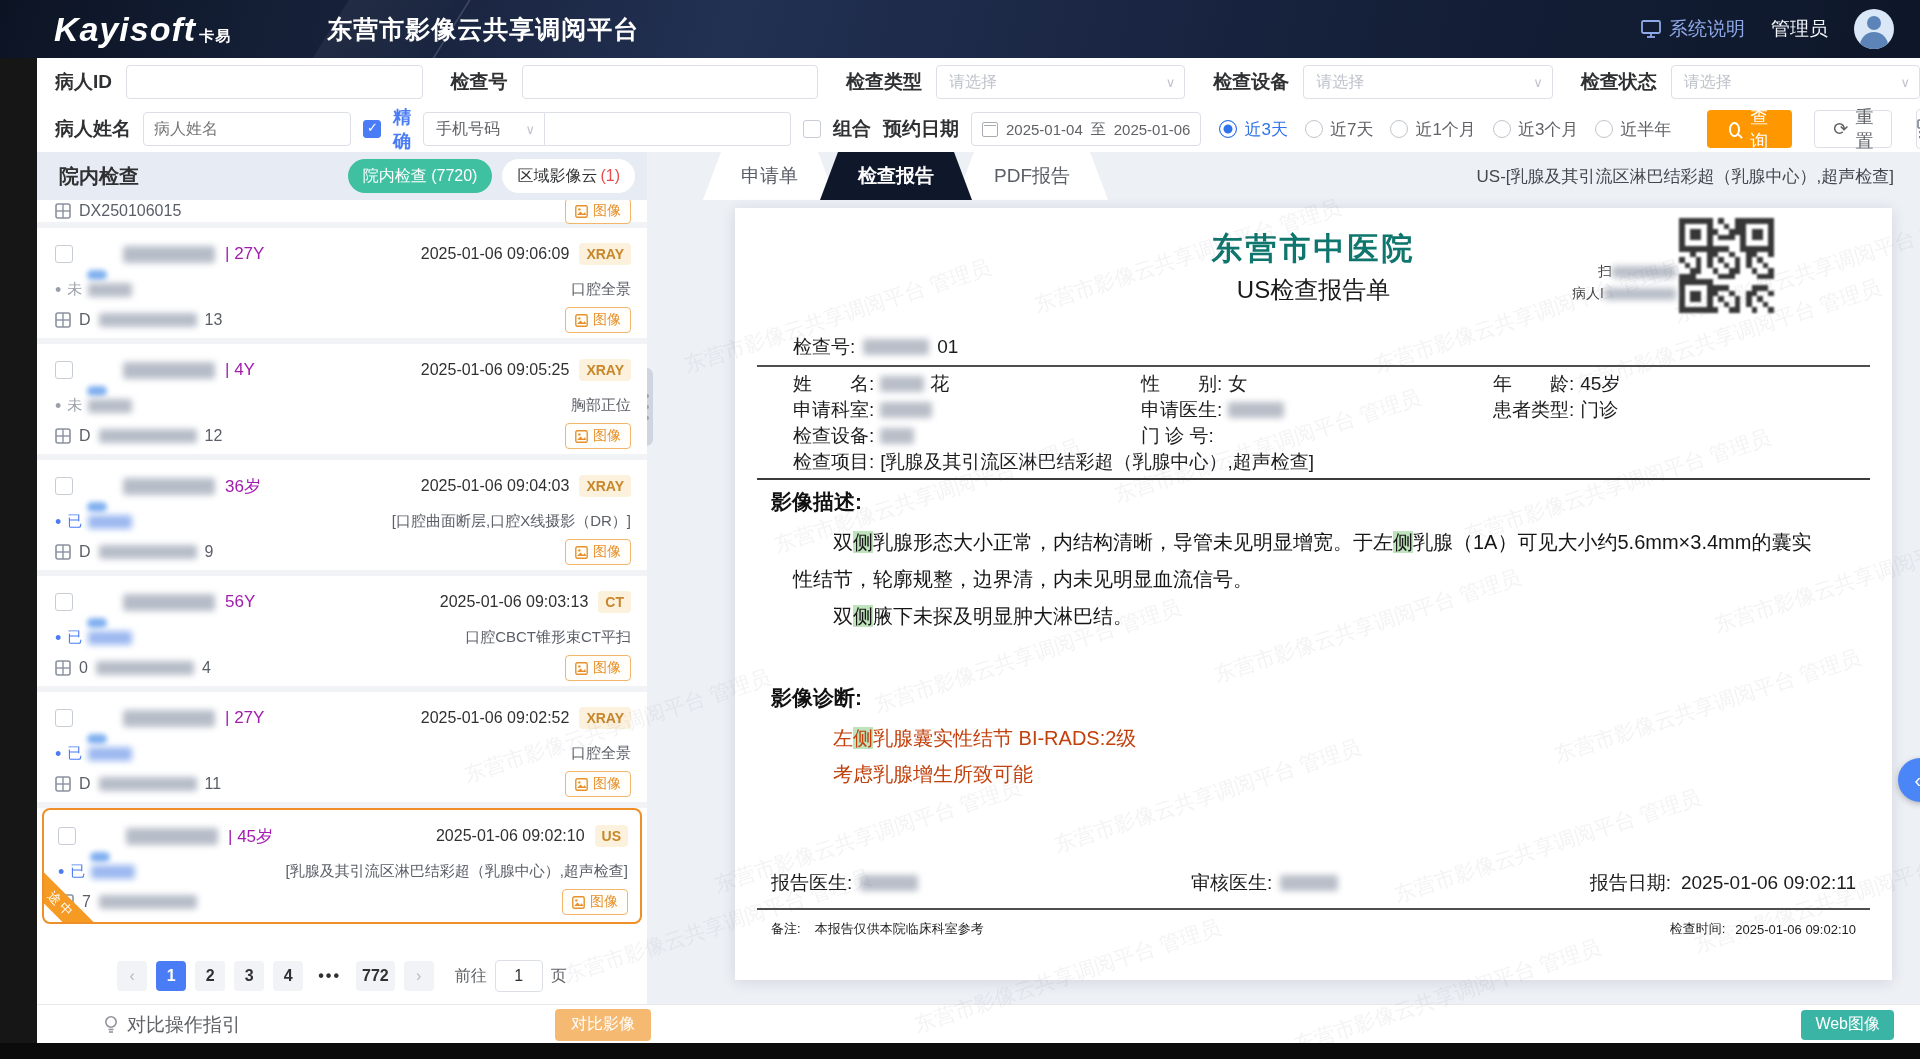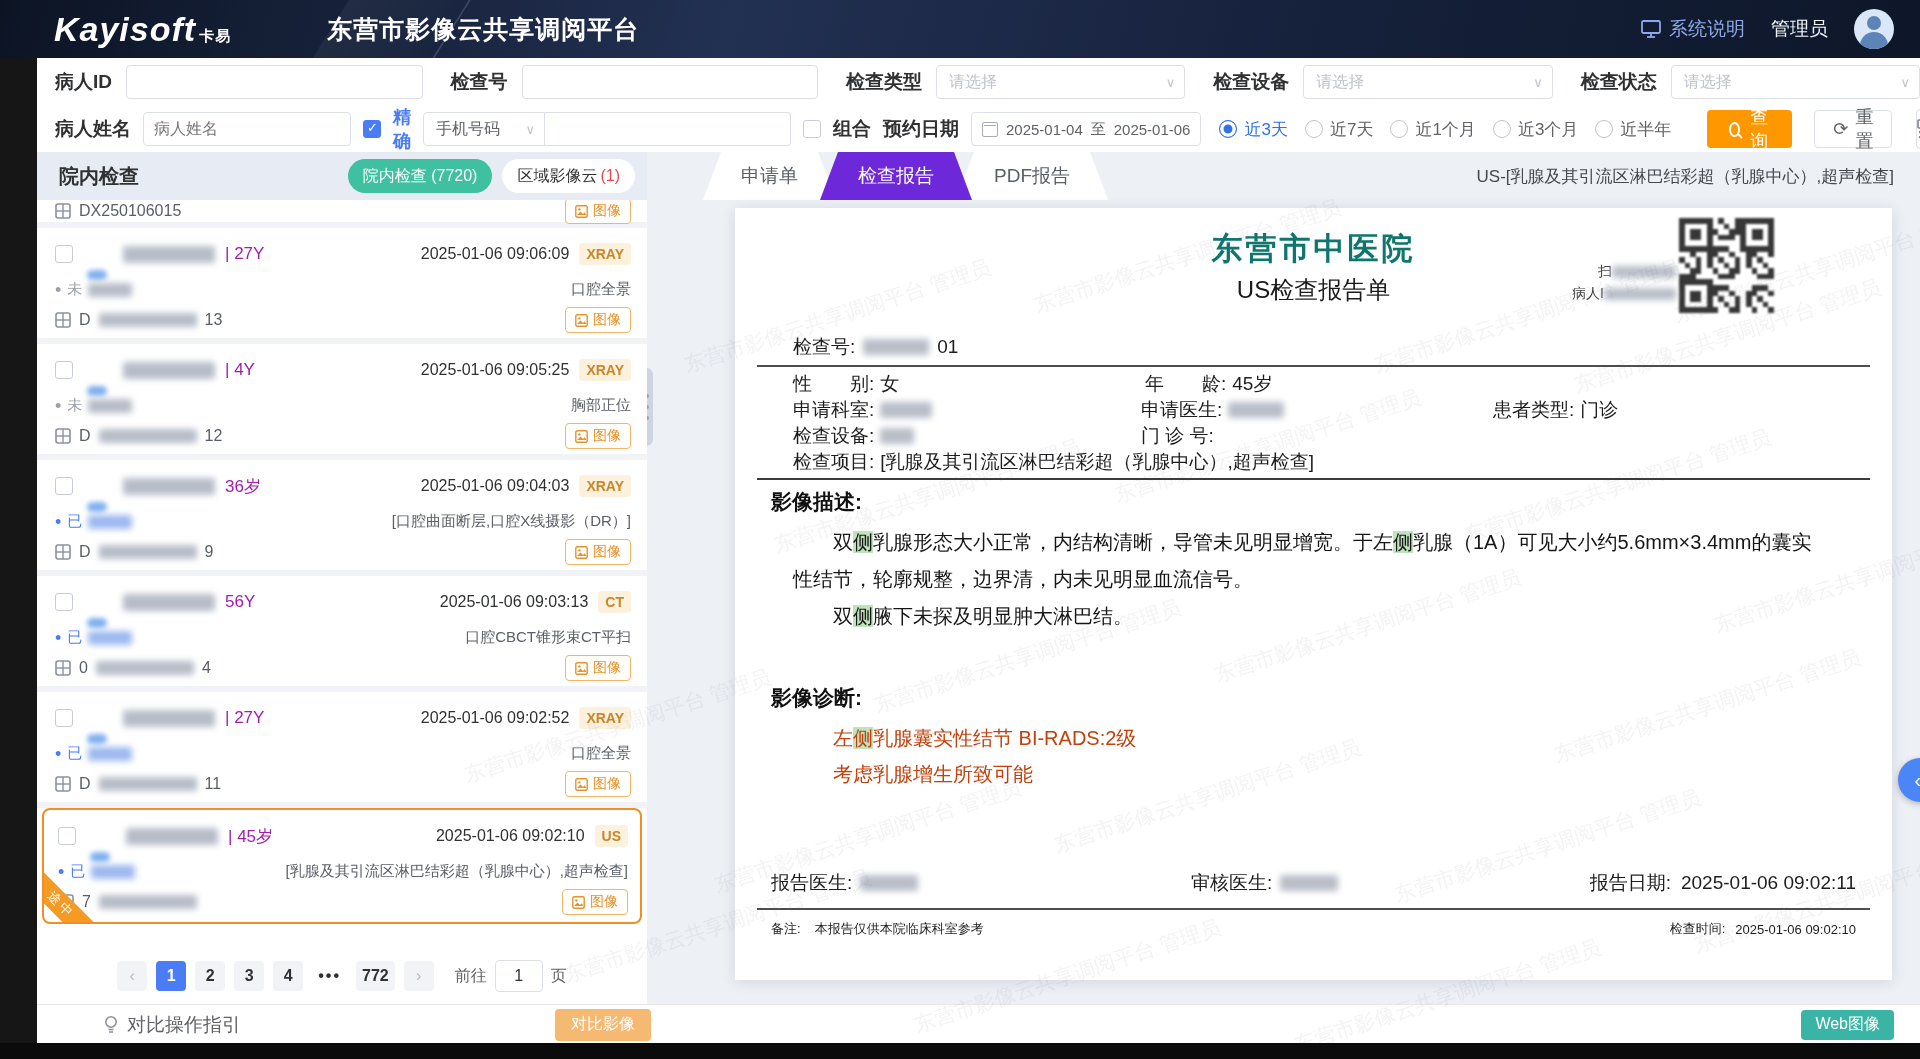--- a/index.html
+++ b/index.html
@@ -112,21 +112,21 @@
   .pg.dots { background:transparent; letter-spacing:2px; }
   .goto { display:flex; align-items:center; gap:8px; margin-left:12px; color:#606266; }
   .goto input { width:48px; height:32px; border:1px solid #dcdfe6; border-radius:4px; text-align:center;
                 font-size:16px; color:#303133; outline:none; font-family:inherit; box-sizing:border-box; }
 
   
   .main { position:absolute; left:647px; top:152px; width:1273px; height:852px; background:#edf0f5; overflow:hidden; z-index:3; }
   .tab-row { position:absolute; top:0; left:0; right:0; height:48px; display:flex; align-items:flex-end; padding-left:56px; }
   .tab { height:48px; line-height:48px; padding:0 38px; background:#fff; color:#5a5e66; font-size:19px;
          clip-path:polygon(18px 0, calc(100% - 18px) 0, 100% 100%, 0 100%); margin-right:-16px; position:relative; }
-  .tab.active { background:#6d28d9; color:#fff; z-index:2; }
+  .tab.active { background:#0f172a; color:#fff; z-index:2;font-weight:bold; }
   .ctx { position:absolute; right:26px; top:13px; font-size:17px; color:#43474e; }
   .drag-handle { position:absolute; left:-7px; top:216px; width:13px; height:78px; background:#cfd5de; border-radius:7px;
                  z-index:5; display:flex; flex-direction:column; align-items:center; justify-content:center; gap:7px; }
   .drag-handle i { width:4px; height:4px; border-radius:50%; background:#9aa2ae; }
 
   .paper { position:absolute; left:88px; top:56px; width:1157px; height:772px; background:#fff;
            box-shadow:0 2px 14px rgba(25,35,60,.12); color:#1d1d1f; }
   .p-title { position:absolute; top:20px; left:0; width:100%; text-align:center; font-size:31px; font-weight:bold; letter-spacing:3px; color:#0f766e; }
   .p-sub { position:absolute; top:66px; left:0; width:100%; text-align:center; font-size:24px; color:#1a1a1a; }
   .qr { position:absolute; right:118px; top:10px; width:95px; height:95px; background:#fff; filter:blur(.8px); opacity:.88;
@@ -889,20 +889,25 @@
       </div>
       <div class="p-examno">
         <span>检查号:</span>
         <span class="rp" style="width:66px;height:16px"></span>
         <span>01</span>
       </div>
       <div class="phr hr1"></div>
 
       <div class="fields">
         <div class="frow">
+          <span class="fc fc1">
+              <span>姓　　名:</span>
+              <span class="rp" style="width:44px;height:16px"></span>
+              <span>花</span>
+            </span>
           <span class="fc fc2">
               <span>性　　别:</span>
               <span>女</span>
             </span>
           <span class="fc fc3">
               <span>年　　龄:</span>
               <span>45岁</span>
             </span>
         </div>
         <div class="frow">

